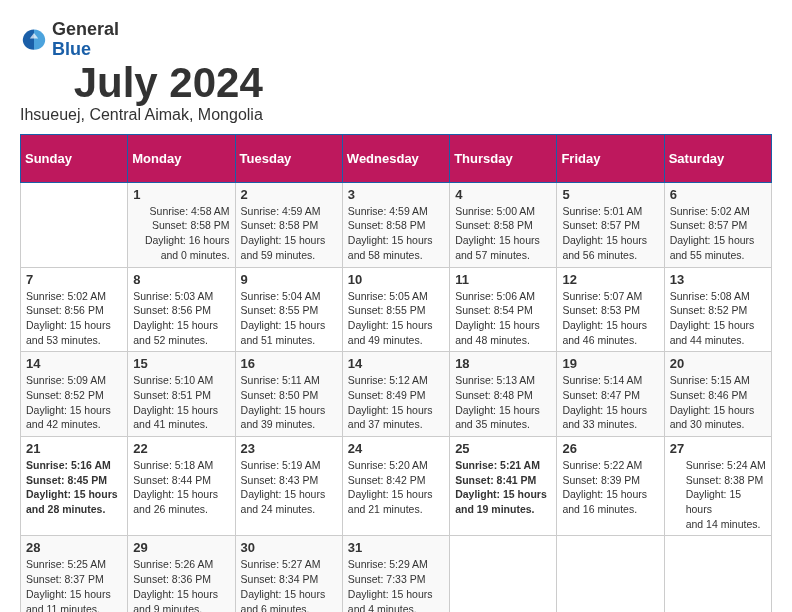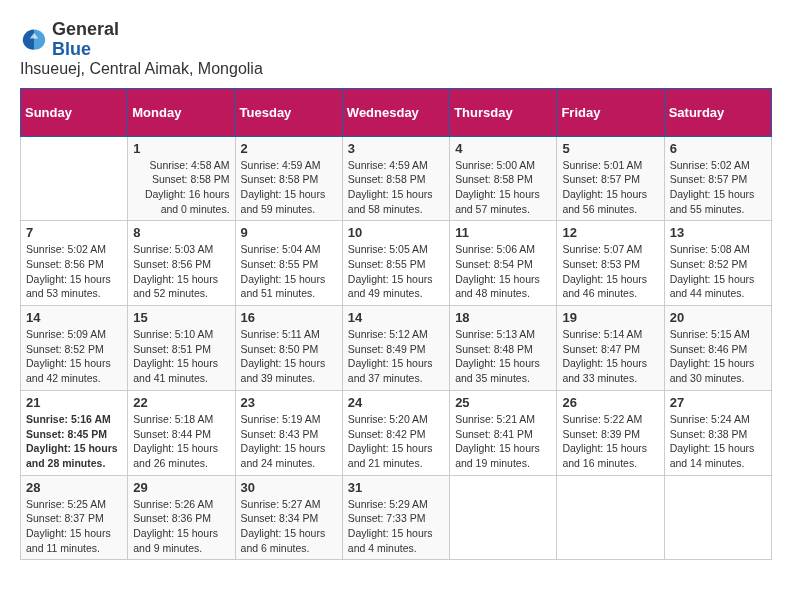--- a/index.html
+++ b/index.html
@@ -107,20 +107,21 @@
       <path d="M20 5 C10 5 4 13 4 20 C4 27 10 34 20 34 L20 5Z" fill="#1a5fa8"></path>
       <path d="M20 5 C30 5 36 13 36 20 C36 27 30 34 20 34 L20 5Z" fill="#4ca3dd"></path>
       <path d="M14 18 L20 10 L26 18 Z" fill="#fff" opacity="0.7"></path>
     </svg>
     <div class="logo-text">
       <span class="logo-general">General</span>
       <span class="logo-blue">Blue</span>
     </div>
   </div>
   <div class="title-block">
+    <div class="month-title">July 2024</div>
     <div class="location-title">Ihsueuej, Central Aimak, Mongolia</div>
   </div>
 </div>
 
 <table>
   <thead>
     <tr>
     <th>Sunday</th>
         <th>Monday</th>
         <th>Tuesday</th>
@@ -302,35 +303,35 @@
         </td>
         <td>
           <span class="day-number">24</span>
           <div class="day-info" style="white-space: pre-line;">Sunrise: 5:20 AM
 Sunset: 8:42 PM
 Daylight: 15 hours
 and 21 minutes.</div>
         </td>
         <td>
           <span class="day-number">25</span>
-          <div class="day-info" style="white-space: pre-line;">Sunrise: 5:21 AM
+          <div class="day-info" style="white-space: pre-line; font-weight: bold;">Sunrise: 5:21 AM
 Sunset: 8:41 PM
 Daylight: 15 hours
 and 19 minutes.</div>
         </td>
         <td>
           <span class="day-number">26</span>
           <div class="day-info" style="white-space: pre-line;">Sunrise: 5:22 AM
 Sunset: 8:39 PM
 Daylight: 15 hours
 and 16 minutes.</div>
         </td>
         <td>
           <span class="day-number">27</span>
-          <div class="day-info" style="white-space: pre-line;">Sunrise: 5:24 AM
+          <div class="day-info" style="white-space: pre-line; margin-left: 16px;">Sunrise: 5:24 AM
 Sunset: 8:38 PM
 Daylight: 15 hours
 and 14 minutes.</div>
         </td>
       </tr>
       <tr>
         <td>
           <span class="day-number">28</span>
           <div class="day-info" style="white-space: pre-line;">Sunrise: 5:25 AM
 Sunset: 8:37 PM

